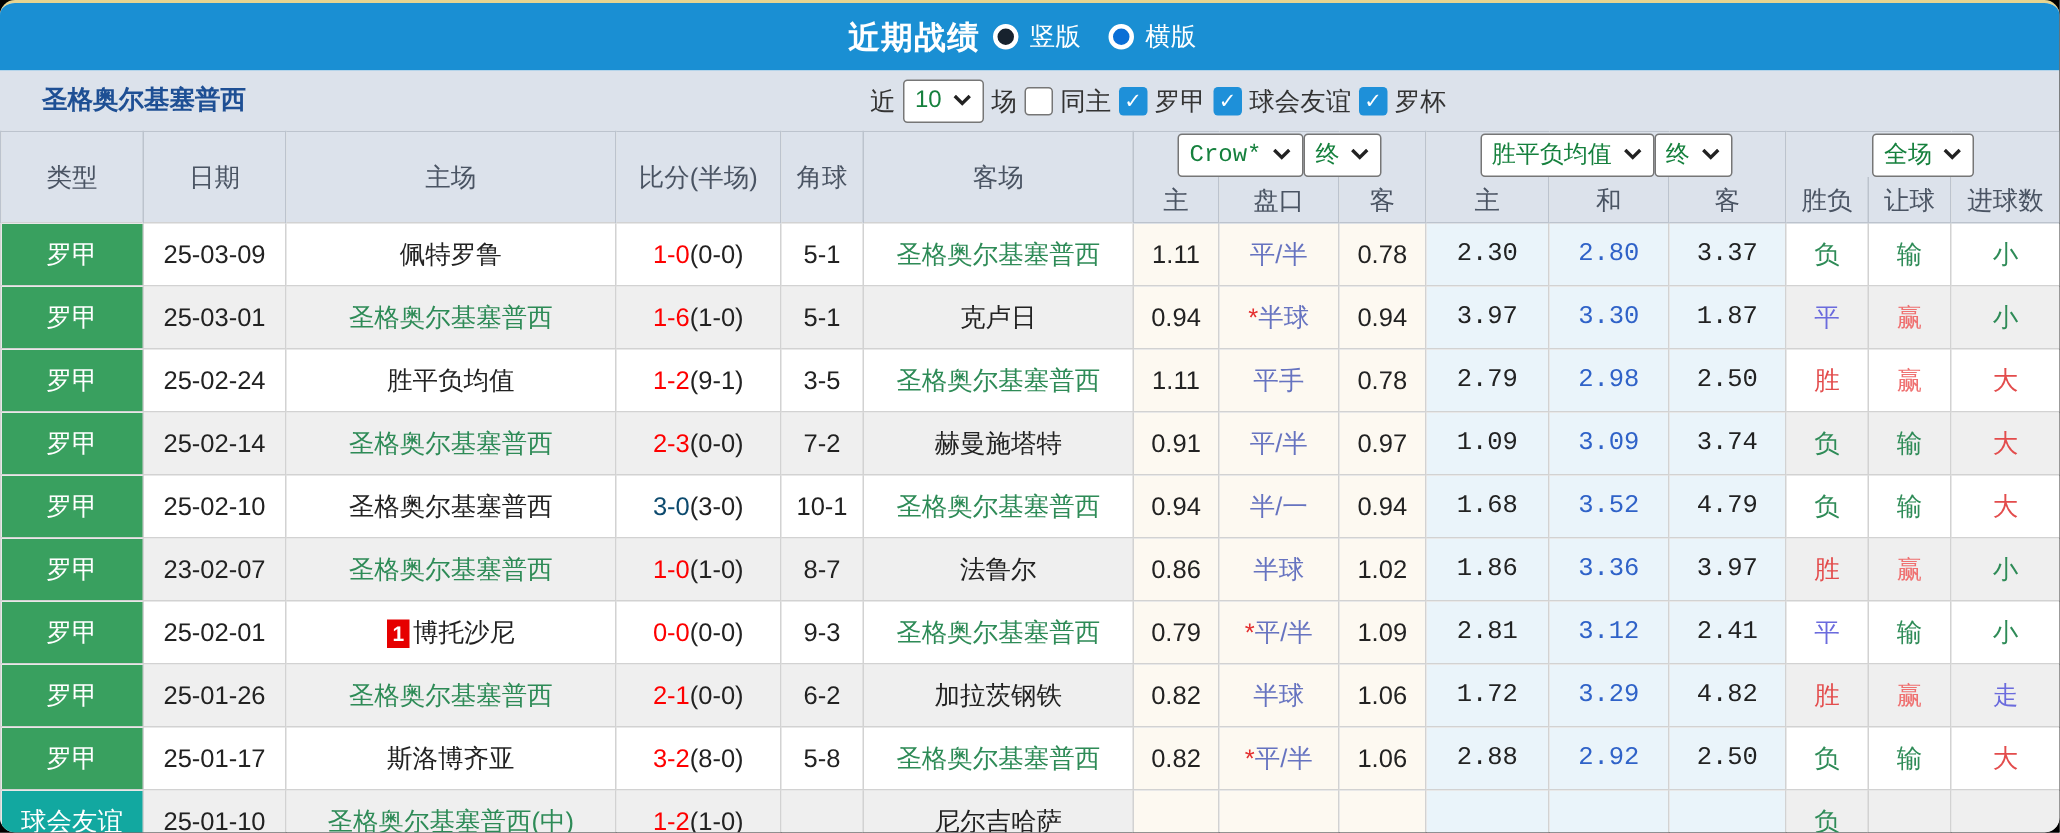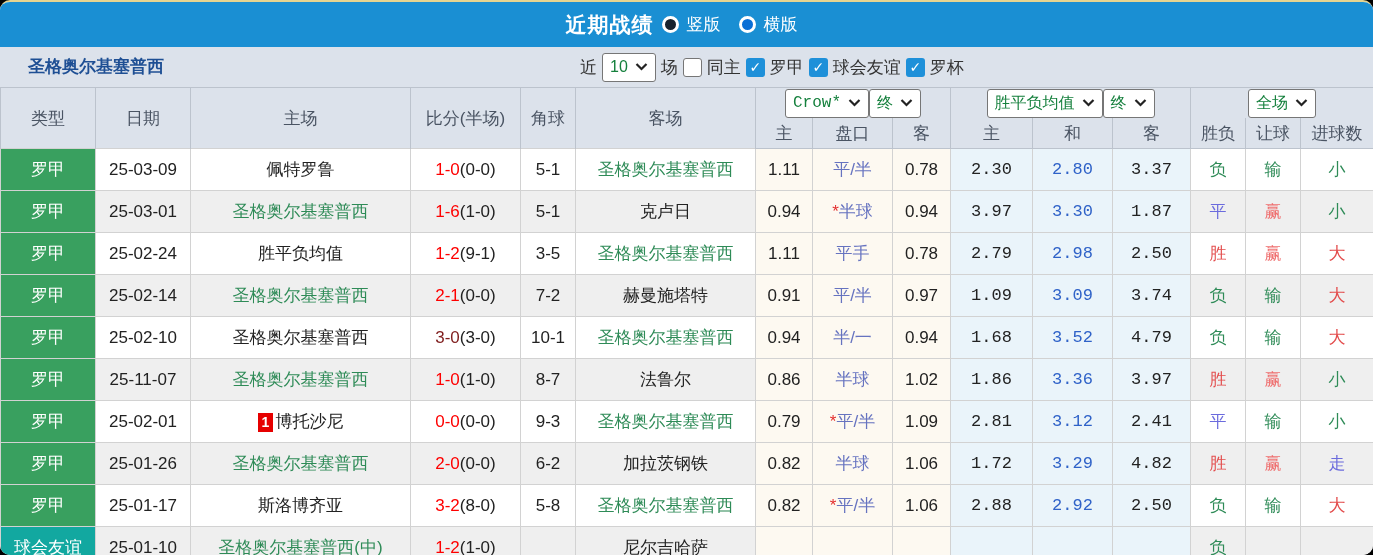--- a/index.html
+++ b/index.html
@@ -206,53 +206,53 @@
           <td class="lblue drawcol">2.98</td>
           <td class="lblue">2.50</td>
           <td style="color: rgb(227, 76, 76);">胜</td>
           <td style="color: rgb(239, 112, 112);">赢</td>
           <td style="color: rgb(227, 76, 76);">大</td>
         </tr>
         <tr class="alt">
           <td class="type league">罗甲</td>
           <td>25-02-14</td>
           <td><span style="color: rgb(46, 139, 87);">圣格奥尔基塞普西</span></td>
-          <td><span style="color: rgb(254, 0, 0);">2-1</span><span style="color: rgb(34, 34, 34);">(0-0)</span></td>
+          <td><span style="color: rgb(254, 0, 0);">2-3</span><span style="color: rgb(34, 34, 34);">(0-0)</span></td>
           <td>7-2</td>
           <td><span>赫曼施塔特</span></td>
           <td class="cream">0.91</td>
           <td class="cream"><span style="color: rgb(102, 115, 192);">平/半</span></td>
           <td class="cream">0.97</td>
           <td class="lblue">1.09</td>
           <td class="lblue drawcol">3.09</td>
           <td class="lblue">3.74</td>
           <td style="color: rgb(46, 139, 87);">负</td>
           <td style="color: rgb(46, 139, 87);">输</td>
           <td style="color: rgb(227, 76, 76);">大</td>
         </tr>
         <tr>
           <td class="type league">罗甲</td>
           <td>25-02-10</td>
           <td><span>圣格奥尔基塞普西</span></td>
-          <td><span style="color: #7f1d1d;">3-0</span><span style="color: rgb(34, 34, 34);">(3-0)</span></td>
+          <td><span style="color: #0c4a6e;">3-0</span><span style="color: rgb(34, 34, 34);">(3-0)</span></td>
           <td>10-1</td>
           <td><span style="color: rgb(46, 139, 87);">圣格奥尔基塞普西</span></td>
           <td class="cream">0.94</td>
           <td class="cream"><span style="color: rgb(102, 115, 192);">半/一</span></td>
           <td class="cream">0.94</td>
           <td class="lblue">1.68</td>
           <td class="lblue drawcol">3.52</td>
           <td class="lblue">4.79</td>
           <td style="color: rgb(46, 139, 87);">负</td>
           <td style="color: rgb(46, 139, 87);">输</td>
           <td style="color: rgb(227, 76, 76);">大</td>
         </tr>
         <tr class="alt">
           <td class="type league">罗甲</td>
-          <td>25-11-07</td>
+          <td>23-02-07</td>
           <td><span style="color: rgb(46, 139, 87);">圣格奥尔基塞普西</span></td>
           <td><span style="color: rgb(254, 0, 0);">1-0</span><span style="color: rgb(34, 34, 34);">(1-0)</span></td>
           <td>8-7</td>
           <td><span>法鲁尔</span></td>
           <td class="cream">0.86</td>
           <td class="cream"><span style="color: rgb(102, 115, 192);">半球</span></td>
           <td class="cream">1.02</td>
           <td class="lblue">1.86</td>
           <td class="lblue drawcol">3.36</td>
           <td class="lblue">3.97</td>
@@ -274,21 +274,21 @@
           <td class="lblue drawcol">3.12</td>
           <td class="lblue">2.41</td>
           <td style="color: rgb(107, 107, 221);">平</td>
           <td style="color: rgb(46, 139, 87);">输</td>
           <td style="color: rgb(46, 139, 87);">小</td>
         </tr>
         <tr class="alt">
           <td class="type league">罗甲</td>
           <td>25-01-26</td>
           <td><span style="color: rgb(46, 139, 87);">圣格奥尔基塞普西</span></td>
-          <td><span style="color: rgb(254, 0, 0);">2-0</span><span style="color: rgb(34, 34, 34);">(0-0)</span></td>
+          <td><span style="color: rgb(254, 0, 0);">2-1</span><span style="color: rgb(34, 34, 34);">(0-0)</span></td>
           <td>6-2</td>
           <td><span>加拉茨钢铁</span></td>
           <td class="cream">0.82</td>
           <td class="cream"><span style="color: rgb(102, 115, 192);">半球</span></td>
           <td class="cream">1.06</td>
           <td class="lblue">1.72</td>
           <td class="lblue drawcol">3.29</td>
           <td class="lblue">4.82</td>
           <td style="color: rgb(227, 76, 76);">胜</td>
           <td style="color: rgb(239, 112, 112);">赢</td>

